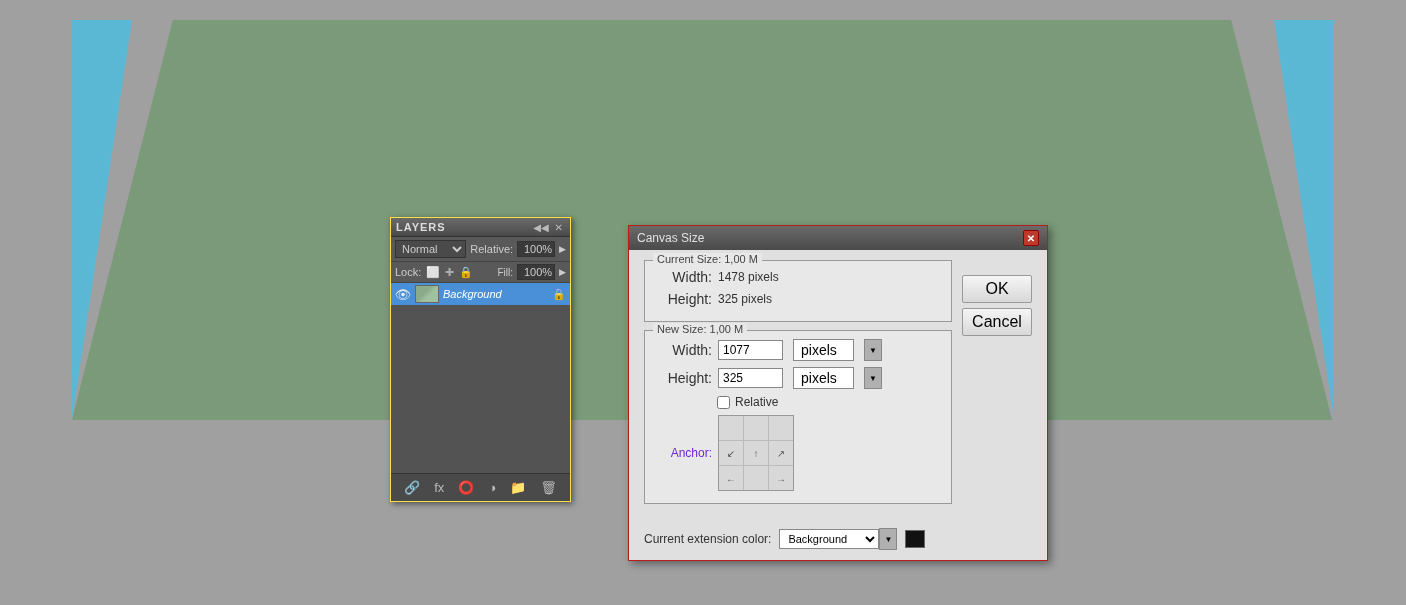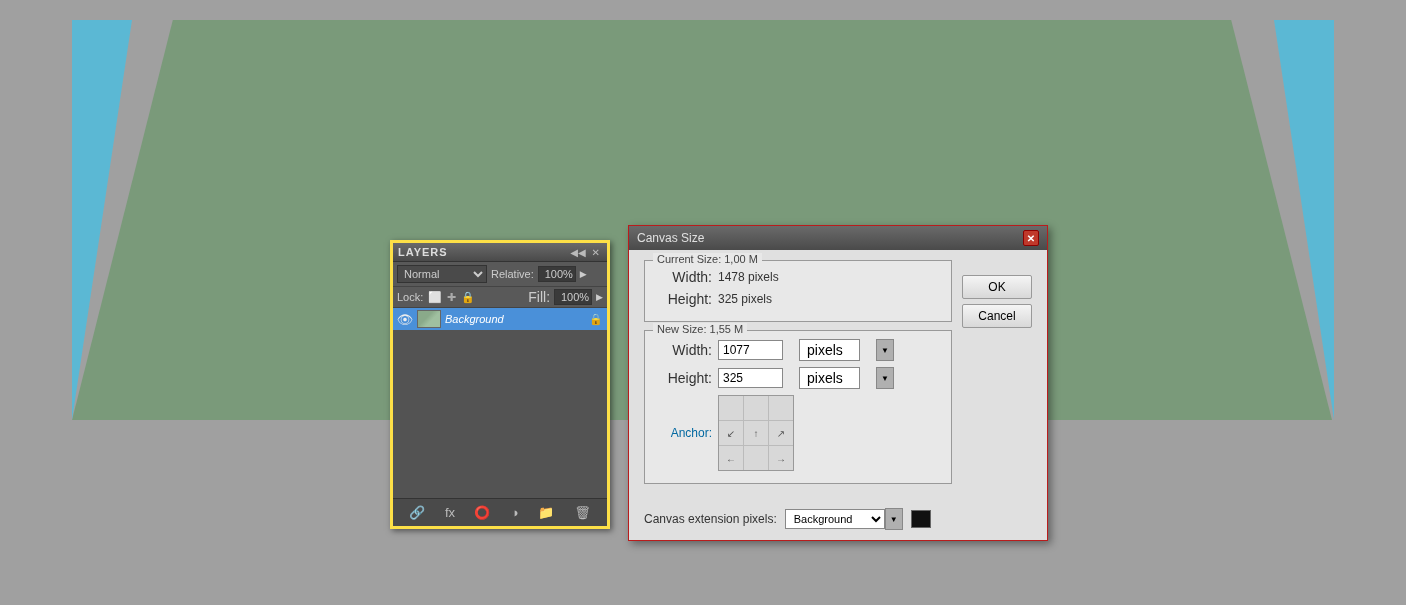--- a/index.html
+++ b/index.html
@@ -44,25 +44,25 @@
       top: 20px; right: 72px;
       width: 150px;
       height: 400px;
       background: #5bb8d4;
       clip-path: polygon(60% 0%, 100% 0%, 100% 100%);
     }
 
     
     .layers-panel {
       position: absolute;
-      top: 240px;
+      top: 217px;
       left: 390px;
-      width: 220px;
+      width: 181px;
       background: #535353;
-      border: 3px solid #fde047;
+      border: 1px solid #fde047;
       box-shadow: 2px 2px 6px rgba(0,0,0,0.5);
     }
 
     .layers-titlebar {
       background: linear-gradient(to bottom, #6a6a6a, #4a4a4a);
       display: flex;
       align-items: center;
       justify-content: space-between;
       padding: 3px 5px;
       border-bottom: 1px solid #333;
@@ -152,21 +152,21 @@
       color: #aaa;
       font-size: 11px;
       cursor: pointer;
       background: none;
       border: none;
       padding: 0 1px;
     }
 
     .fill-label {
       color: #ccc;
-      font-size: 14px;
+      font-size: 10px;
       margin-left: auto;
     }
 
     .fill-input {
       background: #3a3a3a;
       color: #ccc;
       border: 1px solid #333;
       font-size: 11px;
       width: 38px;
       text-align: right;
@@ -287,21 +287,21 @@
     .dialog-buttons {
       display: flex;
       flex-direction: column;
       gap: 5px;
       padding-top: 15px;
     }
 
     .dialog-btn {
       width: 70px;
       padding: 4px 8px;
-      font-size: 12px;
+      font-size: 16px;
       cursor: pointer;
       background: linear-gradient(to bottom, #f5f5f5, #d8d8d8);
       border: 1px solid #999;
       border-radius: 2px;
       text-align: center;
     }
 
     .section-group {
       border: 1px solid #999;
       padding: 8px 12px;
@@ -344,21 +344,21 @@
       width: 65px;
       padding: 2px 4px;
       font-size: 12px;
       border: 1px solid #888;
       background: white;
     }
 
     .field-select-wrap {
       display: flex;
       align-items: center;
-      gap: 16px;
+      gap: 10px;
     }
 
     .field-select {
       padding: 2px 7px;
       font-size: 14px;
       border: 1px solid #888;
       background: white;
       appearance: none;
       padding-right: 16px;
       position: relative;
@@ -394,21 +394,21 @@
       display: flex;
       align-items: center;
       gap: 6px;
       margin-bottom: 4px;
     }
 
     .anchor-label {
       width: 55px;
       text-align: right;
       font-size: 12px;
-      color: #0369a1;
+      color: #6d28d9;
     }
 
     .anchor-grid {
       display: grid;
       grid-template-columns: repeat(3, 24px);
       grid-template-rows: repeat(3, 24px);
       gap: 1px;
       background: #bbb;
       border: 1px solid #999;
     }
@@ -544,21 +544,21 @@
           <span class="field-label">Width:</span>
           <span class="field-value">1478 pixels</span>
         </div>
         <div class="field-row">
           <span class="field-label">Height:</span>
           <span class="field-value">325 pixels</span>
         </div>
       </div>
 
       <div class="section-group">
-        <span class="section-legend">New Size: 1,55 M</span>
+        <span class="section-legend">New Size: 1,00 M</span>
         <div class="field-row">
           <span class="field-label">Width:</span>
           <div class="field-select-wrap">
             <input class="field-input" type="text" value="1077" style="">
             <select class="field-select">
               <option>pixels</option>
             </select>
             <div class="select-arrow">▼</div>
           </div>
         </div>
@@ -566,20 +566,24 @@
           <span class="field-label">Height:</span>
           <div class="field-select-wrap">
             <input class="field-input" type="text" value="325" style="">
             <select class="field-select">
               <option>pixels</option>
             </select>
             <div class="select-arrow">▼</div>
           </div>
         </div>
 
+        <div class="relative-row">
+          <input type="checkbox" style="">
+          <span class="checkbox-label">Relative</span>
+        </div>
 
         <div class="anchor-row">
           <span class="anchor-label">Anchor:</span>
           <div class="anchor-grid">
             <button class="anchor-cell"></button>
             <button class="anchor-cell"></button>
             <button class="anchor-cell"></button>
             <button class="anchor-cell">↙</button>
             <button class="anchor-cell">↑</button>
             <button class="anchor-cell">↗</button>
@@ -592,21 +596,21 @@
 
     </div>
 
     <div class="dialog-buttons">
       <button class="dialog-btn">OK</button>
       <button class="dialog-btn">Cancel</button>
     </div>
   </div>
 
   <div class="dialog-footer">
-    <span class="footer-label">Canvas extension pixels:</span>
+    <span class="footer-label">Current extension color:</span>
     <div class="footer-select-wrap">
       <select class="footer-select">
         <option>Background</option>
       </select>
       <div class="footer-select-arrow">▼</div>
     </div>
     <div class="color-swatch"></div>
   </div>
 </div>
 

